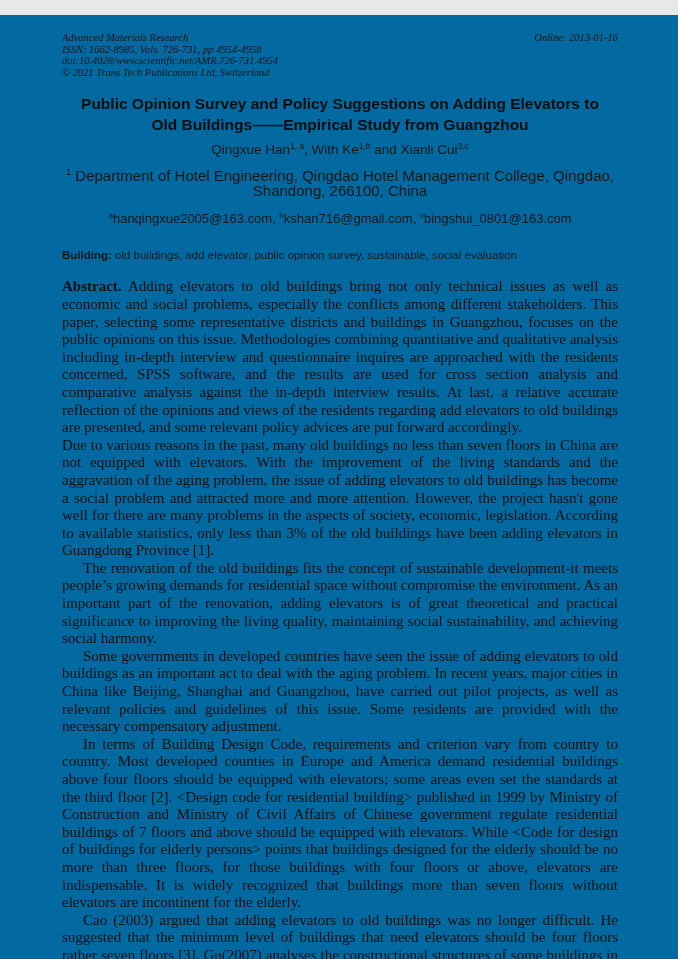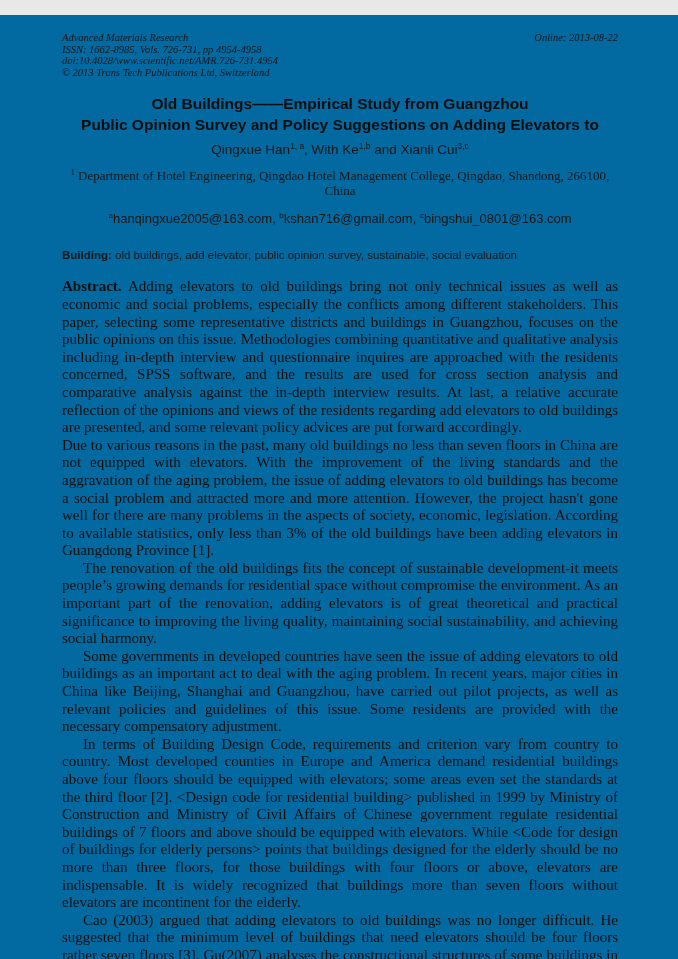--- a/index.html
+++ b/index.html
@@ -46,22 +46,22 @@
     color: #171717;
   }
   .authors sup, .affiliation sup, .emails sup {
     font-size: 0.62em;
     vertical-align: super;
     line-height: 0;
   }
   .affiliation {
     margin-top: 11px;
     text-align: center;
-    font-family: Liberation Serif, serif;
-    font-size: 13px;
+    font-family: Liberation Sans, sans-serif;
+    font-size: 15px;
     line-height: 15px;
     color: #171717;
   }
   .emails {
     margin-top: 13px;
     text-align: center;
     font-family: "Liberation Sans", sans-serif;
     font-size: 13px;
     color: #171717;
   }
@@ -97,28 +97,28 @@
 </head>
 <body>
 
 <div class="page">
 
   <div class="jheader">
     <div class="left">
       <div>Advanced Materials Research</div>
       <div>ISSN: 1662-8985, Vols. 726-731, pp 4954-4958</div>
       <div>doi:10.4028/www.scientific.net/AMR.726-731.4954</div>
-      <div>© 2013 Trans Tech Publications Ltd, Switzerland</div>
+      <div>© 2021 Trans Tech Publications Ltd, Switzerland</div>
     </div>
-    <div class="right">Online: 2013-08-22</div>
+    <div class="right">Online: 2013-01-16</div>
   </div>
 
   <div class="title">
+    <div>Public Opinion Survey and Policy Suggestions on Adding Elevators to</div>
     <div>Old Buildings——Empirical Study from Guangzhou</div>
-    <div>Public Opinion Survey and Policy Suggestions on Adding Elevators to</div>
   </div>
 
   <div class="authors"><span>Qingxue Han</span><sup>1, a</sup><span>, With Ke</span><sup>1,b</sup><span> and Xianli Cui</span><sup>3,c</sup></div>
 
   <div class="affiliation"><sup>1</sup><span> Department of Hotel Engineering, Qingdao Hotel Management College, Qingdao, Shandong, 266100, China</span></div>
 
   <div class="emails"><sup>a</sup><span>hanqingxue2005@163.com, </span><sup>b</sup><span>kshan716@gmail.com, </span><sup>c</sup><span>bingshui_0801@163.com</span></div>
 
   <div class="keywords"><b>Building:</b><span> old buildings, add elevator, public opinion survey, sustainable, social evaluation</span></div>
 

